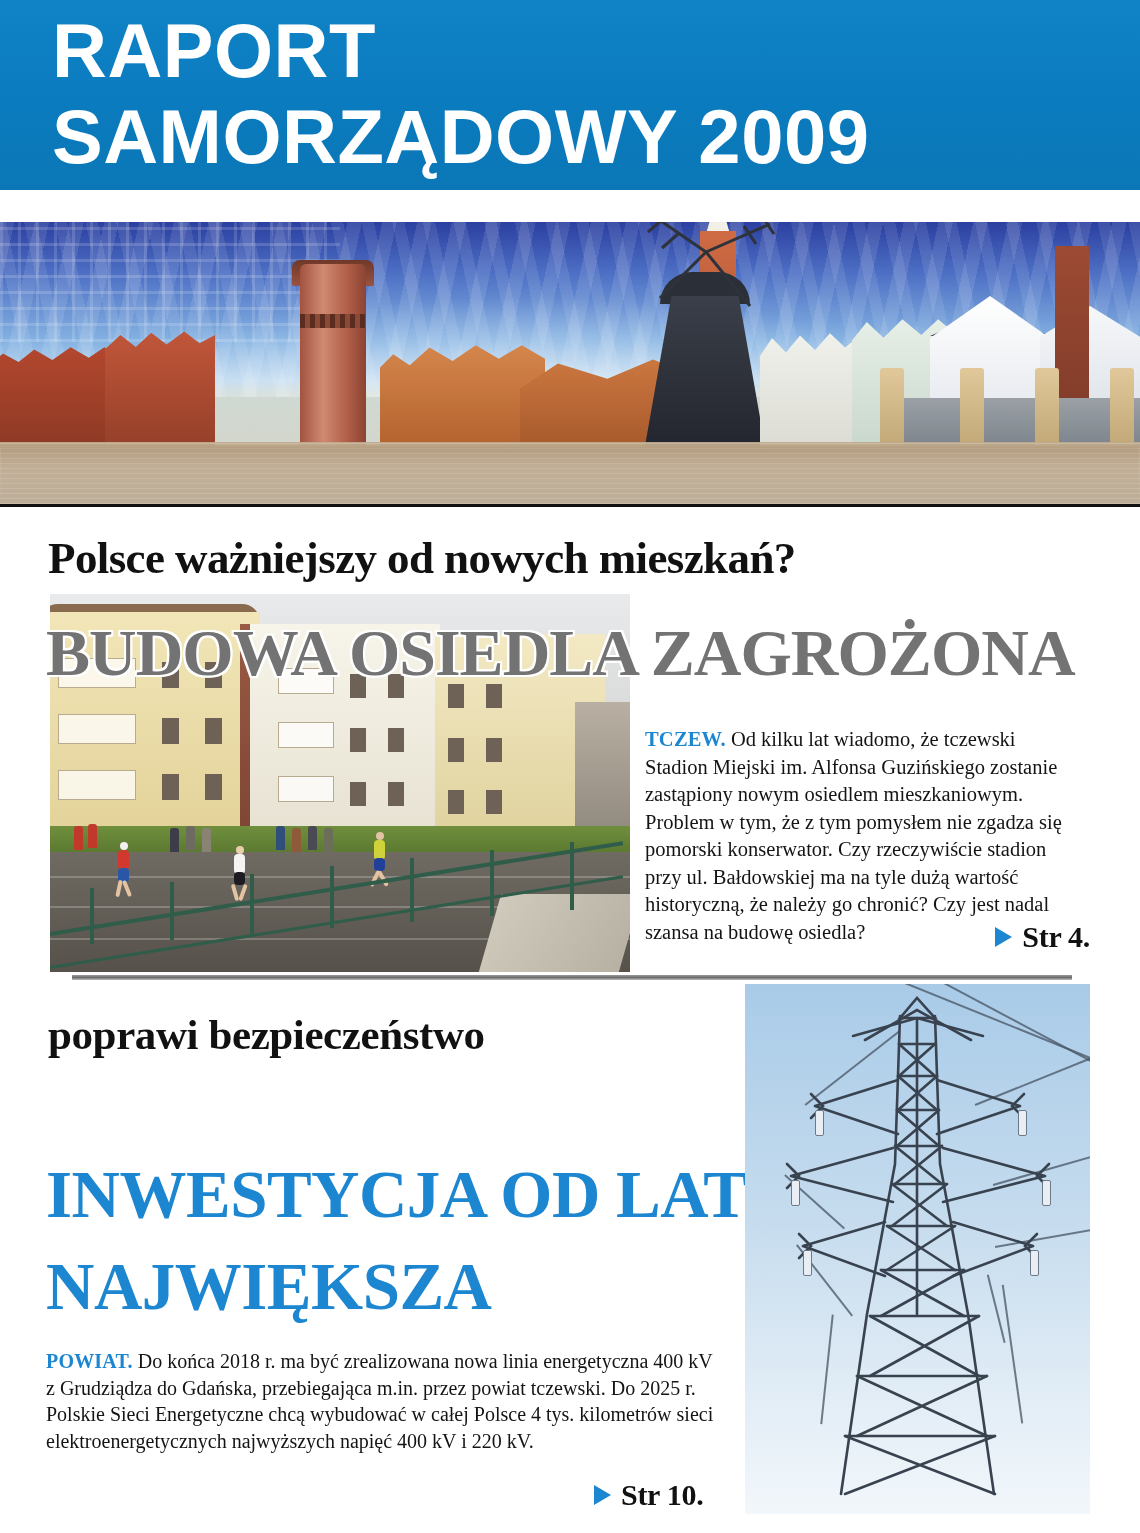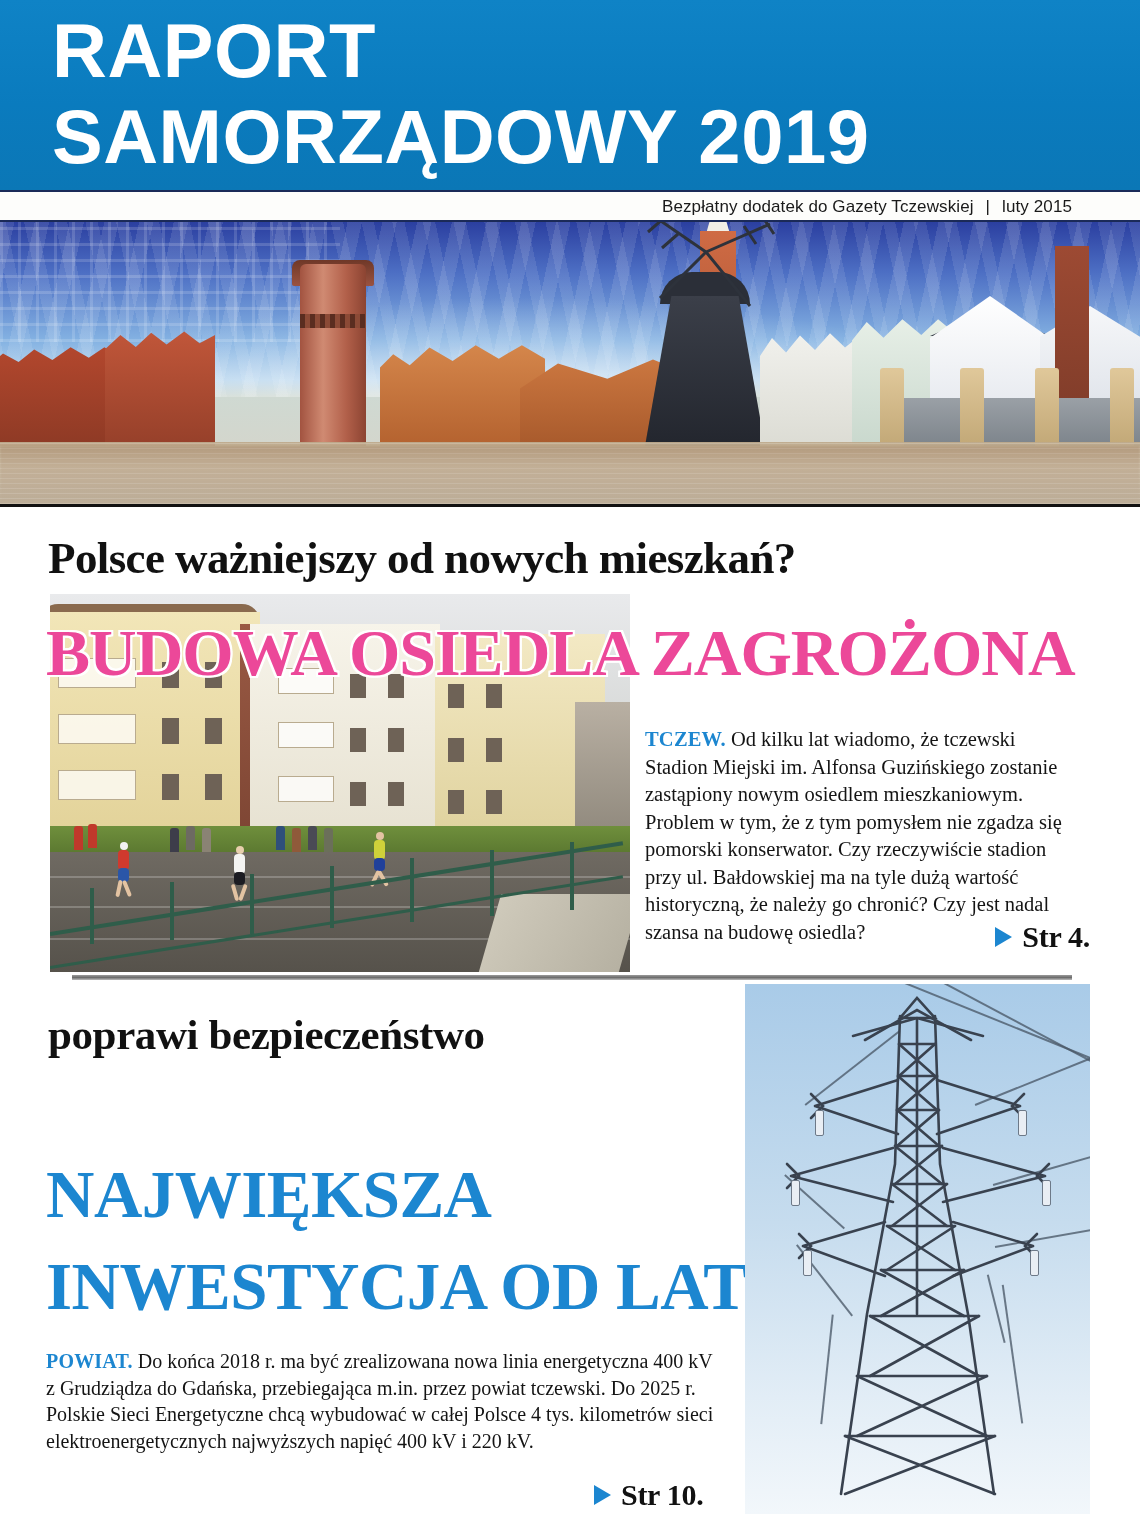--- a/index.html
+++ b/index.html
@@ -200,21 +200,21 @@
   .runner { position:absolute; }
   .r-torso { position:absolute; width:11px; height:20px; border-radius:4px; }
   .r-head { position:absolute; width:8px; height:8px; border-radius:50%; background:#e3c3a2; }
   .r-leg { position:absolute; width:4px; height:17px; background:#e3c3a2; border-radius:2px; }
   .spectator { position:absolute; width:9px; height:24px; border-radius:3px 3px 0 0; }
 
   .head1-main {
     position: absolute; left: 46px; top: 96px; width: 1060px;
     font-family: "Liberation Serif", serif;
     font-weight: 700; font-size: 66px; line-height: 70px;
-    color: #ec4899; letter-spacing: -1px; white-space: nowrap;
+    color: #737373; letter-spacing: -1px; white-space: nowrap;
     text-shadow: -2px -2px 0 #fff, 2px -2px 0 #fff, -2px 2px 0 #fff, 2px 2px 0 #fff,
                  0 -2px 0 #fff, 0 2px 0 #fff, -2px 0 0 #fff, 2px 0 0 #fff;
   }
 
   .body1 {
     position: absolute; left: 645px; top: 204px; width: 420px;
     font-family: "Liberation Serif", serif;
     font-size: 20.5px; line-height: 27.5px; color: #141414;
   }
   .dateline { color: #1c86d0; font-weight: 700; letter-spacing: .2px; }
@@ -271,30 +271,25 @@
   }
 </style>
 </head>
 <body>
 
 <div class="page">
 
   <div class="masthead">
     <div class="masthead-title-wrap">
       <div class="mh-line1">RAPORT</div>
-      <div class="mh-line2">SAMORZĄDOWY 2019</div>
+      <div class="mh-line2">SAMORZĄDOWY 2009</div>
     </div>
 
   </div>
 
-  <div class="subbar">
-    <div class="subbar-text">
-      <span>Bezpłatny dodatek do Gazety Tczewskiej</span><span class="subbar-sep">|</span><span>luty 2015</span>
-    </div>
-  </div>
 
   <div class="panorama">
     <div class="sky-rays"></div>
     <div class="sky-left-grid"></div>
 
     <div class="bld b-left1"></div>
     <div class="bld b-left2"></div>
     <div class="tower-top"></div>
     <div class="bld tower"></div>
     <div class="tower-band"></div>
@@ -430,22 +425,22 @@
 
   <div class="divider"></div>
 
   <div class="art2">
 
     <div class="head2-kicker">
       <div>poprawi bezpieczeństwo</div>
     </div>
 
     <div class="head2-main">
+      <div>INWESTYCJA OD LAT</div>
       <div>NAJWIĘKSZA</div>
-      <div>INWESTYCJA OD LAT</div>
     </div>
 
     <div class="photo2">
 
       <div class="wire" style="left:140px;top:-10px;width:300px;height:2px;transform:rotate(22deg)"></div>
       <div class="wire" style="left:165px;top:-20px;width:300px;height:2px;transform:rotate(28deg)"></div>
       <div class="wire" style="left:60px;top:120px;width:120px;height:1.5px;transform:rotate(-38deg)"></div>
       <div class="wire" style="left:230px;top:120px;width:150px;height:1.5px;transform:rotate(-22deg)"></div>
       <div class="wire" style="left:248px;top:200px;width:130px;height:1.5px;transform:rotate(-16deg)"></div>
       <div class="wire" style="left:250px;top:262px;width:120px;height:1.5px;transform:rotate(-10deg)"></div>

